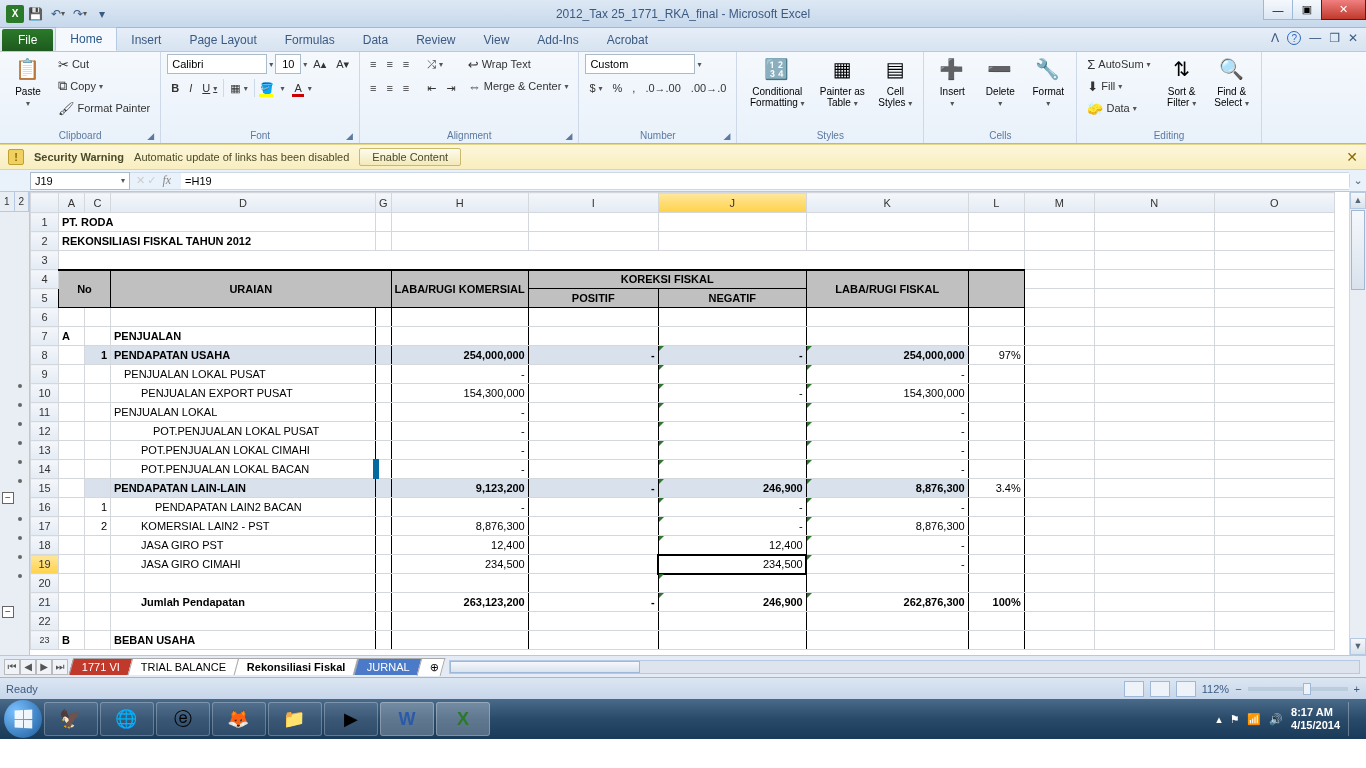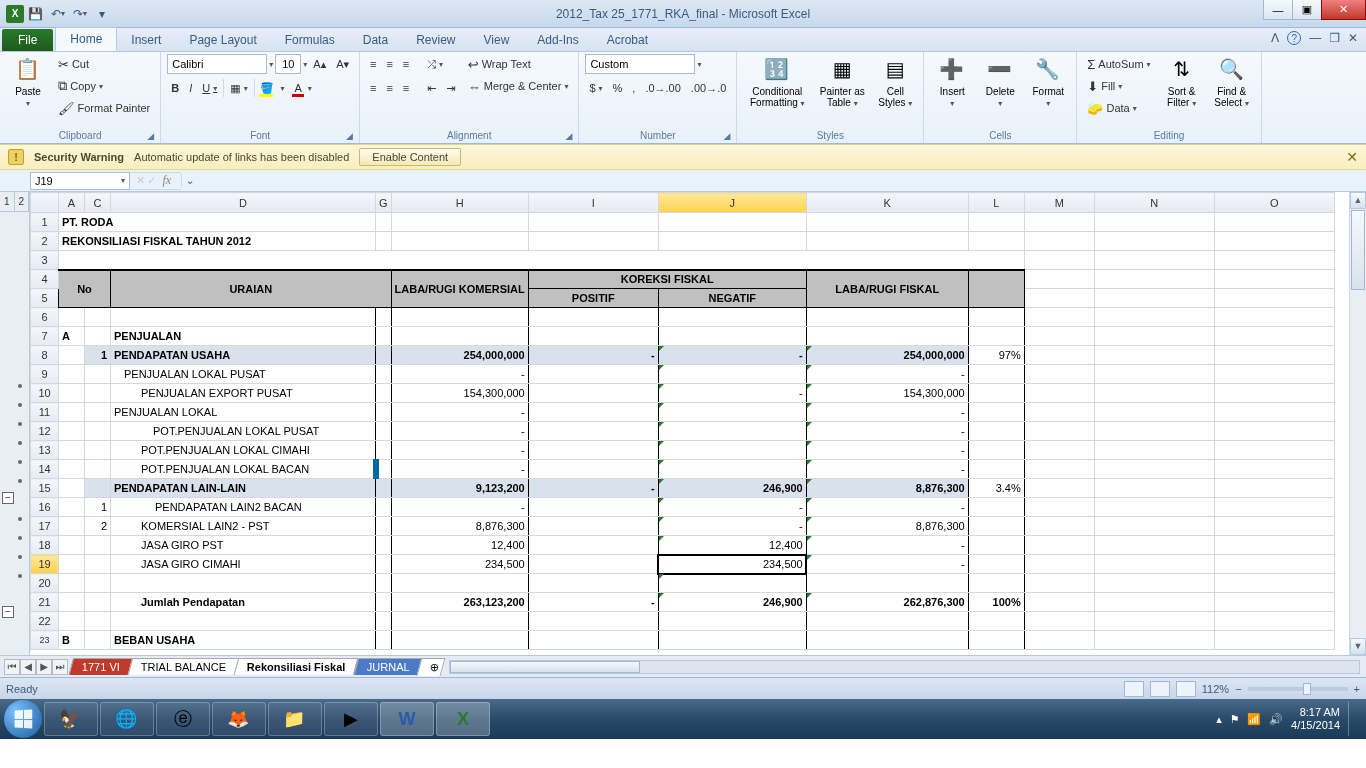--- a/index.html
+++ b/index.html
@@ -102,21 +102,21 @@
 .statusbar .slider .th { position:absolute; left:55%; top:-4px; width:8px; height:12px; background:#eef3f9; border:1px solid #9db8d8;}
 
 
 .taskbar { height: 40px; background: linear-gradient(#4a6a8a 0%, #2a4a6a 50%, #1a3a5a 100%); display: flex; align-items: center; padding: 0 4px; gap: 2px; }
 .startorb { width: 38px; height: 38px; border-radius: 50%; background: radial-gradient(circle at 30% 30%, #7ac0ff, #1a5a9a); display:flex; align-items:center; justify-content:center;}
 .startorb .win { width:18px; height:18px; display:grid; grid-template-columns:1fr 1fr; grid-template-rows:1fr 1fr; gap:1px; transform:perspective(40px) rotateY(-12deg);}
 .startorb .win div{background:#fff; opacity:.9;}
 .tbtn { width: 54px; height: 34px; border:1px solid rgba(255,255,255,.25); border-radius:3px; background:rgba(255,255,255,.08); display:flex; align-items:center; justify-content:center; font-size:18px;}
 .tbtn.active { background:rgba(255,255,255,.25);}
 .tray { margin-left: auto; color:#fff; display:flex; align-items:center; gap:8px; font-size:11px; padding-right:6px;}
-.tray .clock { text-align:right; line-height:13px;}
+.tray .clock { line-height:13px;font-weight:bold;}
 
 .vscroll { position:absolute; right:0; top:0; bottom:0; width:17px; background:#e9eef4; border-left:1px solid #cdd9e8;}
 .vscroll .vbtn { height:17px; background:linear-gradient(#f5f8fc,#d9e2ec); border:1px solid #b5c9e2; text-align:center; font-size:9px; line-height:15px; color:#567;}
 .vscroll .vthumb { position:absolute; top:18px; left:1px; right:1px; height:80px; background:linear-gradient(#f5f8fc,#d9e2ec); border:1px solid #9db8d8;}
 </style>
 </head>
 <body>
 
 <div class="titlebar">
   <div class="qat">
@@ -339,20 +339,21 @@
 <div class="fxbar">
   <div class="namebox">
       <span>J19</span>
       <span class="dd">▾</span>
     </div>
   <div class="fxbtns">
       <span style="color:#ccc">✕</span>
       <span style="color:#ccc">✓</span>
       <span class="fxicon">fx</span>
     </div>
+  <input value="=H19" style="">
   <div style="width:17px;text-align:center;color:#567;border-left:1px solid #cdd9e8;">⌄</div>
 </div>
 
 <div class="gridwrap" style="height:463px;">
   <div class="outlinebar">
     <div class="lvls">
         <div>1</div>
         <div>2</div>
       </div>
     <div class="outline-body" style="height:440px;">

